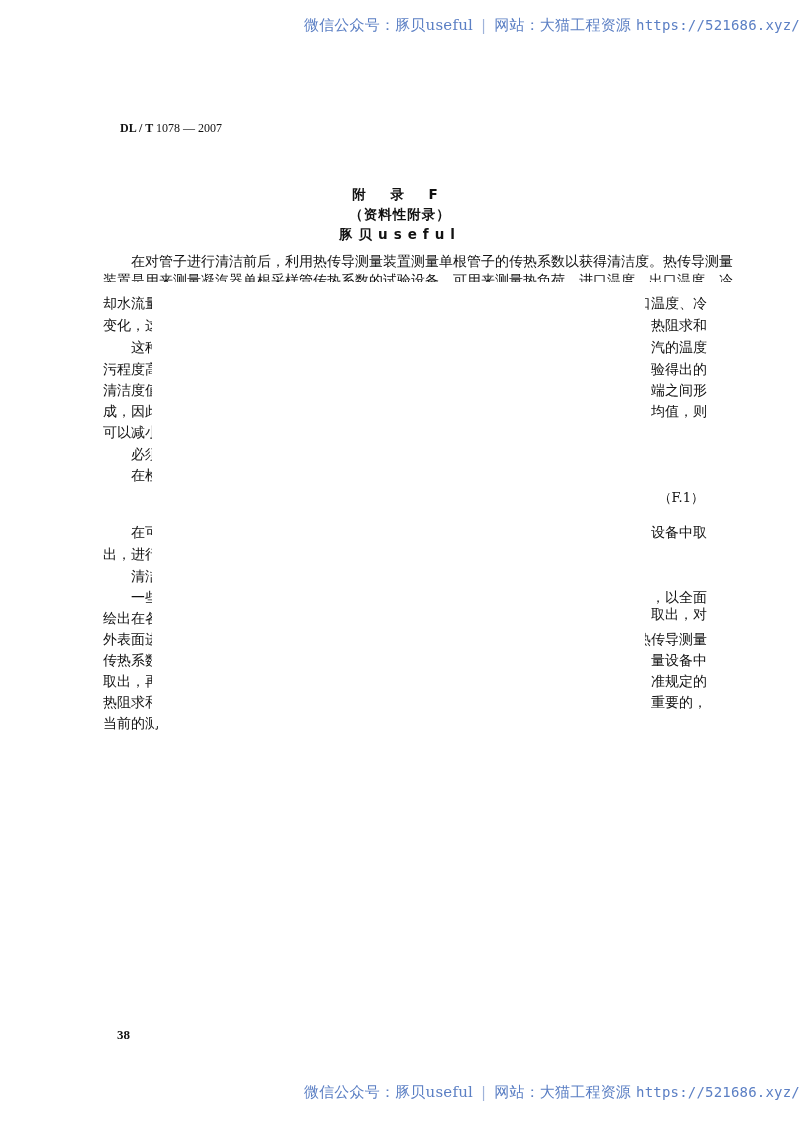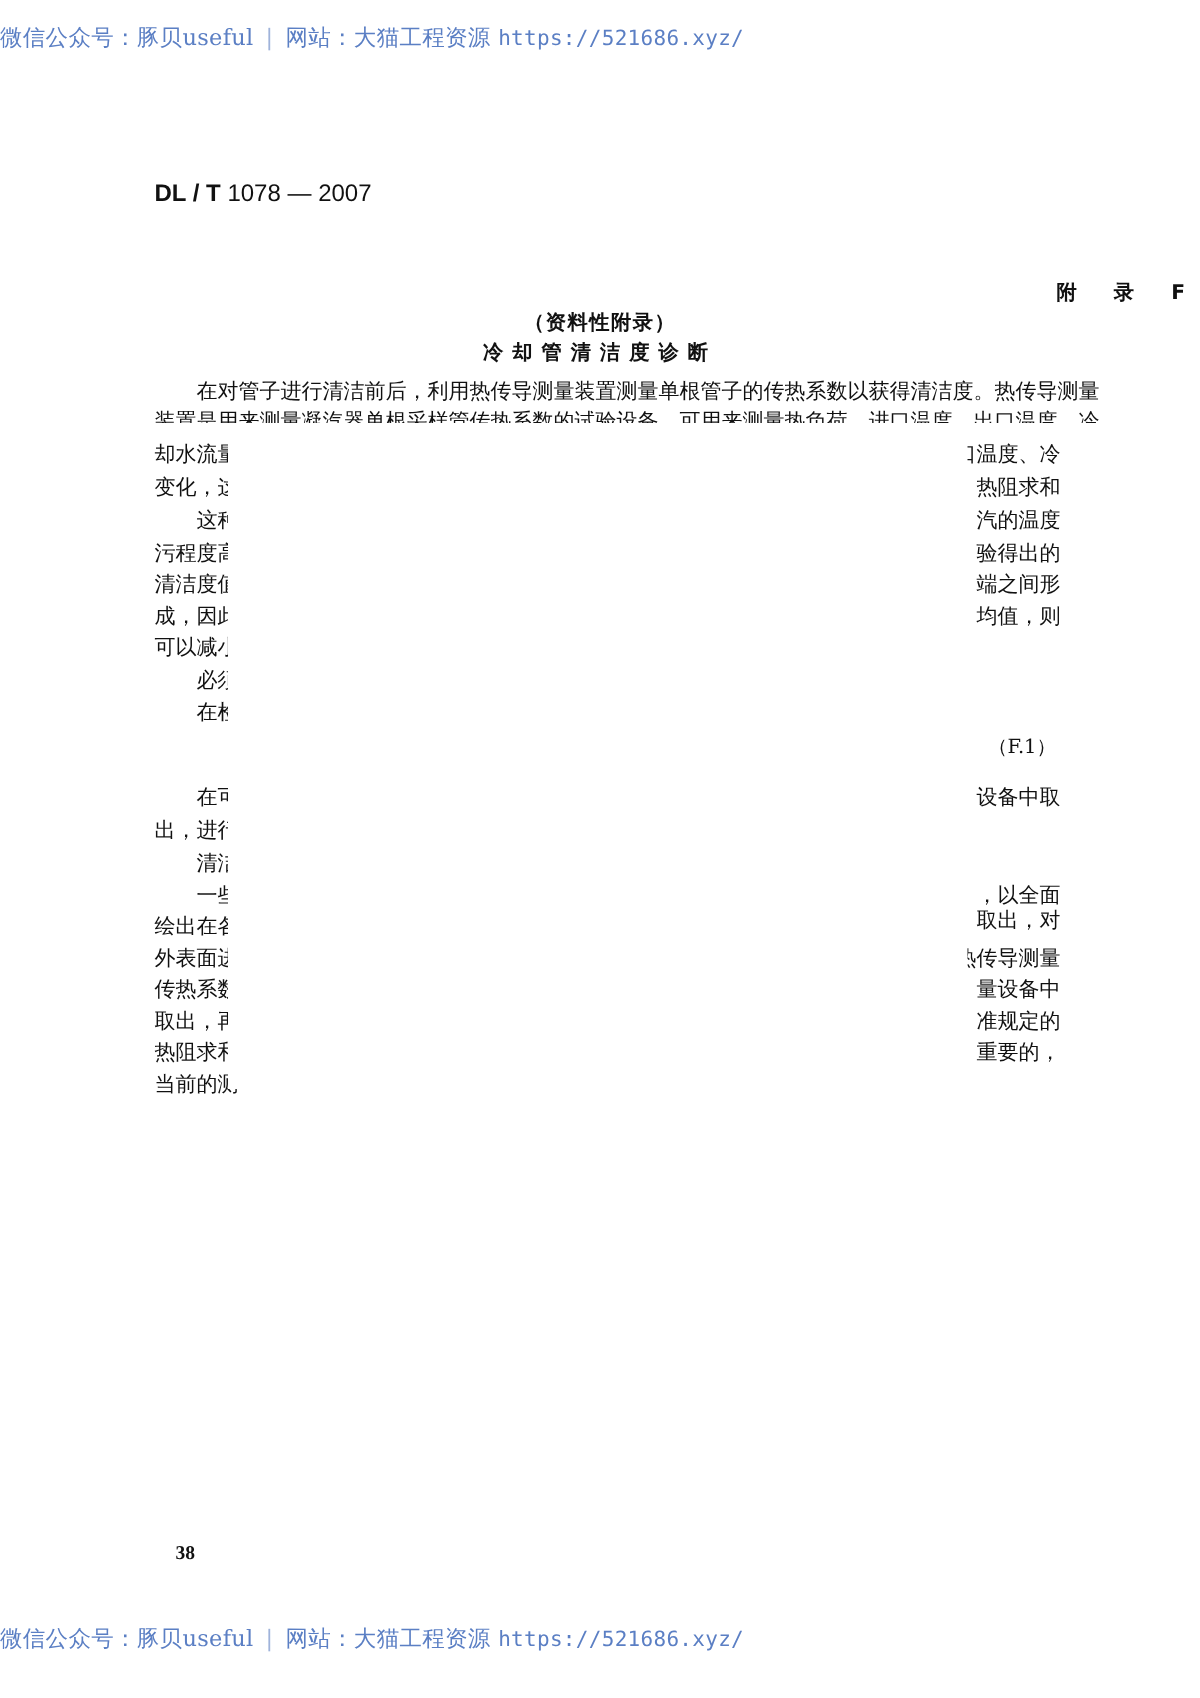--- a/index.html
+++ b/index.html
@@ -1,30 +1,30 @@
 <!DOCTYPE html>
 <html><head>
   <meta charset="utf-8">
   <style>
     html, body { margin: 0; padding: 0; background: #ffffff; }
     body { width: 800px; height: 1132px; position: relative; overflow: hidden;
            font-family: "DejaVu Serif", "Liberation Serif", serif; color: #111; }
-    .watermark { position: absolute; left: 0; width: 800px; text-align: left;
+    .watermark { position: absolute; left: 0; width: 800px; text-align: right;
                  color: #5b7fc4; font-size: 15px; letter-spacing: 0.2px;
                  font-family: "DejaVu Serif", "Liberation Serif", serif; }
     .watermark .mono { font-family: "DejaVu Sans Mono", "Liberation Mono", monospace; font-size: 14px; }
     .watermark .sep { color: #9fb3da; margin: 0 8px; }
     #wm-top { top: 16px; }
     #wm-bottom { top: 1083px; }
-    .std-code { position: absolute; left: 103px; top: 121px; font-size: 16px;
-                font-family: Liberation Sans, sans-serif; font-weight: bold; }
+    .std-code { position: absolute; left: 120px; top: 121px; font-size: 12px;
+                font-family: Liberation Serif, serif; font-weight: bold; }
     .std-code .num { font-weight: normal; }
     .heading { position: absolute; left: 0; width: 800px; text-align: center;
                font-family: "DejaVu Sans", "Liberation Sans", sans-serif; font-weight: bold; font-size: 13.5px; }
-    #h1 { top: 186px; letter-spacing: 10px; text-align: right; }
+    #h1 { top: 186px; letter-spacing: 10px; }
     #h2 { top: 206px; letter-spacing: 1px; }
     #h3 { top: 226px; letter-spacing: 6px; }
     .line { position: absolute; left: 103px; font-size: 14px; white-space: nowrap; line-height: 20px; }
     .line.indent { left: 131px; }
     .line.right { left: auto; right: 93px; text-align: right; }
     .eq-num { position: absolute; right: 96px; top: 489px; font-size: 13px; }
     .cover { position: absolute; left: 152px; top: 290px; width: 493px; height: 436px; background: #ffffff; }
     .clip-line { position: absolute; left: 103px; top: 272px; height: 10px; overflow: hidden; white-space: nowrap; font-size: 14px; }
     .page-num { position: absolute; left: 117px; top: 1027px; font-size: 13px; font-weight: bold;
                 font-family: "Liberation Serif", "DejaVu Serif", serif; }
@@ -37,21 +37,21 @@
   <span class="mono">https://521686.xyz/</span>
 </div>
 
 <div class="std-code">
   <span>DL / T</span>
   <span class="num">1078 — 2007</span>
 </div>
 
 <div id="h1" class="heading">附 录 F</div>
 <div id="h2" class="heading">（资料性附录）</div>
-<div id="h3" class="heading">冷却管清洁度诊断</div>
+<div id="h3" class="heading">豚贝useful</div>
 
 <div class="line indent" style="top:251px">在对管子进行清洁前后，利用热传导测量装置测量单根管子的传热系数以获得清洁度。热传导测量</div>
 <div class="clip-line"><span>装置是用来测量凝汽器单根采样管传热系数的试验设备，可用来测量热负荷、进口温度、出口温度、冷</span></div>
 
 <div class="line" style="top:293px">却水流量</div>
 <div class="line right" style="top:293px">出口温度、冷</div>
 <div class="line" style="top:315px">变化，这</div>
 <div class="line right" style="top:315px">热阻求和</div>
 <div class="line indent" style="top:337px">这种</div>
 <div class="line right" style="top:337px">汽的温度</div>

